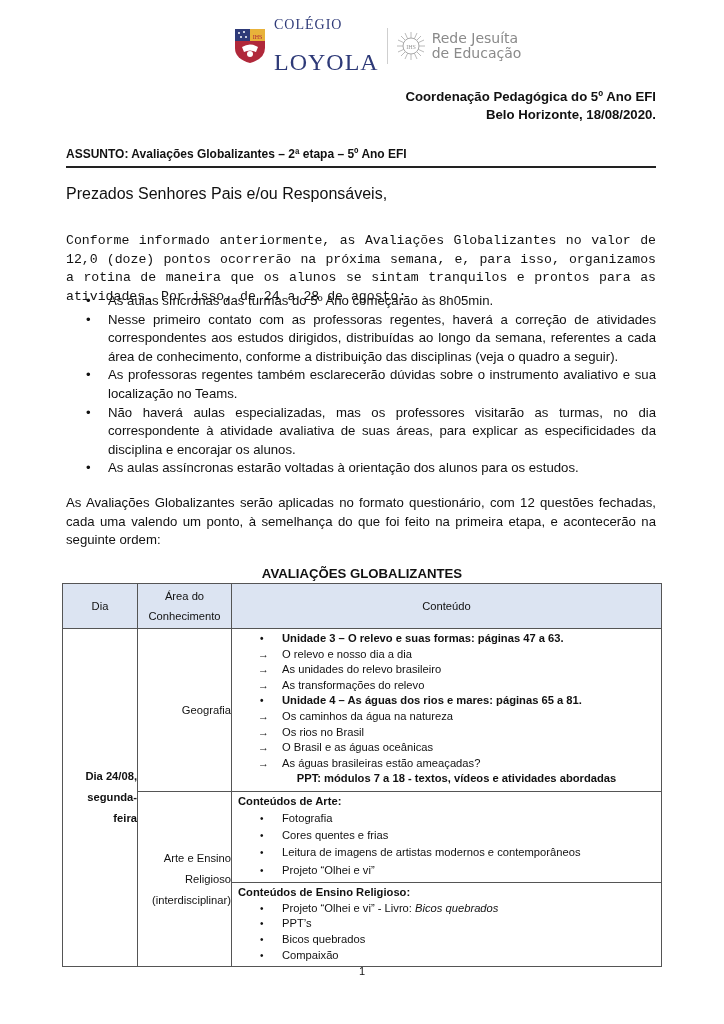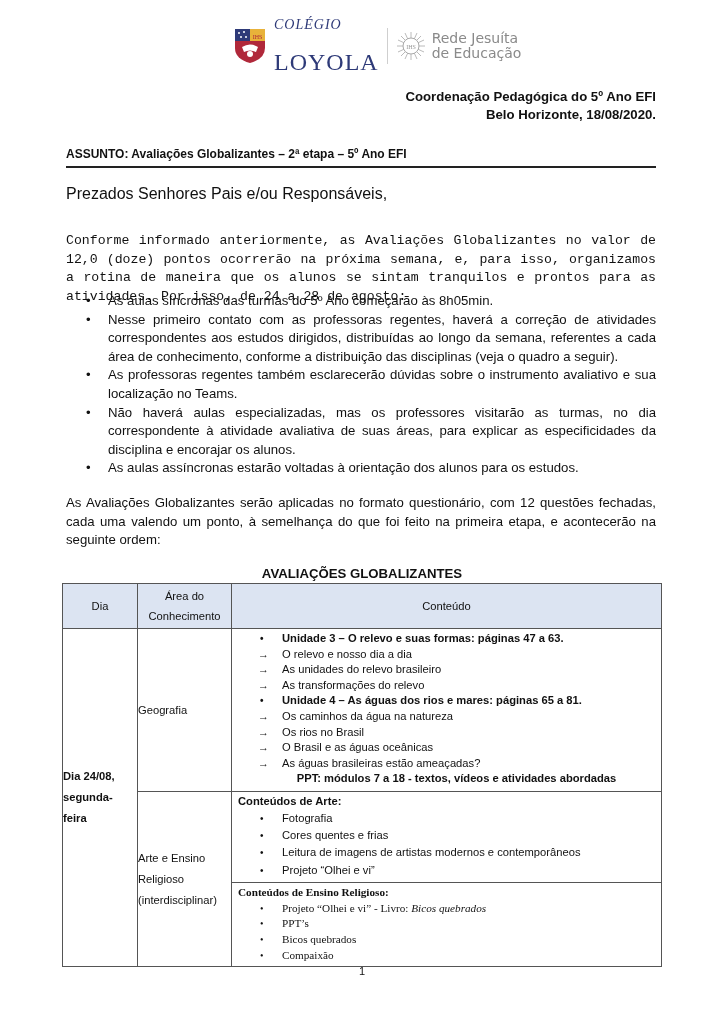--- a/index.html
+++ b/index.html
@@ -4,21 +4,21 @@
 <style>
   html, body { margin:0; padding:0; background:#ffffff; }
   body { width:724px; height:1024px; position:relative; overflow:hidden;
          font-family:"Liberation Sans", sans-serif; color:#111; }
   .page { position:absolute; left:0; top:0; width:724px; height:1024px; }
 
   
   .logo { position:absolute; left:234px; top:24px; height:44px; display:flex; align-items:center; }
   .shield { width:32px; height:36px; position:relative; }
   .brand { margin-left:8px; line-height:1; color:#2e3a78; font-family:"Liberation Serif", serif; }
-  .brand .b1 { font-size:14px; letter-spacing:1px; display:block;font-style:italic; }
+  .brand .b1 { font-size:14px; letter-spacing:1px; display:block; }
   .brand .b2 { font-size:24px; letter-spacing:1px; display:block; margin-top:18px; }
   .vsep { width:1px; height:36px; background:#cfcfcf; margin:0 8px; }
   .seal { width:30px; height:30px; }
   .rede { margin-left:6px; color:#8a8a8a; font-size:14px; line-height:15px; font-family:"DejaVu Sans", sans-serif; }
   .rede span { display:block; }
 
   .coord { position:absolute; right:68px; top:88px; text-align:right; font-weight:bold; font-size:13.2px; line-height:18px; }
   .subject { position:absolute; left:66px; top:147px; width:590px; font-weight:bold; font-size:12px;
              padding-bottom:5px; border-bottom:2px solid #222; }
   .greet { position:absolute; left:66px; top:185px; font-size:16px; }
@@ -27,21 +27,21 @@
   .bullets { position:absolute; left:86px; top:292px; width:570px; margin:0; padding:0; list-style:none; font-size:13.2px; line-height:18.6px; }
   .bullets li { position:relative; padding-left:22px; text-align:justify; }
   .bullets li .dot { position:absolute; left:0; top:0; }
   .p2 { top:494px; }
   .tbl-title { position:absolute; left:0; width:724px; top:566px; text-align:center; font-weight:bold; font-size:13.2px; }
 
   table.av { position:absolute; left:62px; top:583px; width:600px; border-collapse:collapse; font-size:11.2px; }
   table.av td, table.av th { border:1.3px solid #555; padding:0; vertical-align:middle; }
   table.av th { background:#dce4f2; font-weight:normal; height:44px; text-align:center; line-height:20px; }
   .c-dia { width:74px; } .c-area { width:93px; }
-  .cell-center { text-align:left; line-height:21px; }
+  .cell-center { text-align:right; line-height:21px; }
   .dia-label { font-weight:bold; }
   .content-cell { padding:2px 6px 3px 6px !important; vertical-align:top !important; line-height:15.6px; }
   .item { position:relative; padding-left:44px; }
   .item .mk { position:absolute; left:22px; top:0; font-size:10px; }
   .item.arrow .mk { left:20px; font-size:11px; }
   .item.bold { font-weight:bold; }
   .ppt { text-align:center; font-weight:bold; padding-left:20px; }
   .sec-title { font-weight:bold; }
   .item2 { position:relative; padding-left:44px; line-height:17.4px; }
   .item2 .mk { position:absolute; left:22px; top:0; font-size:10px; }
@@ -147,21 +147,21 @@
         <div>(interdisciplinar)</div>
       </td>
       <td class="content-cell">
         <div class="sec-title">Conteúdos de Arte:</div>
         <div class="item2"><span class="mk">•</span><span>Fotografia</span></div>
         <div class="item2"><span class="mk">•</span><span>Cores quentes e frias</span></div>
         <div class="item2"><span class="mk">•</span><span>Leitura de imagens de artistas modernos e contemporâneos</span></div>
         <div class="item2"><span class="mk">•</span><span>Projeto “Olhei e vi”</span></div>
       </td>
     </tr>
-    <tr style="height:81px;font-family:Liberation Serif, serif;">
+    <tr style="height:81px;">
       <td class="content-cell">
         <div class="sec-title">Conteúdos de Ensino Religioso:</div>
         <div class="item"><span class="mk">•</span><span>Projeto “Olhei e vi” - Livro: </span><i>Bicos quebrados</i></div>
         <div class="item"><span class="mk">•</span><span>PPT’s</span></div>
         <div class="item"><span class="mk">•</span><span>Bicos quebrados</span></div>
         <div class="item"><span class="mk">•</span><span>Compaixão</span></div>
       </td>
     </tr>
   </tbody>
     </table>

